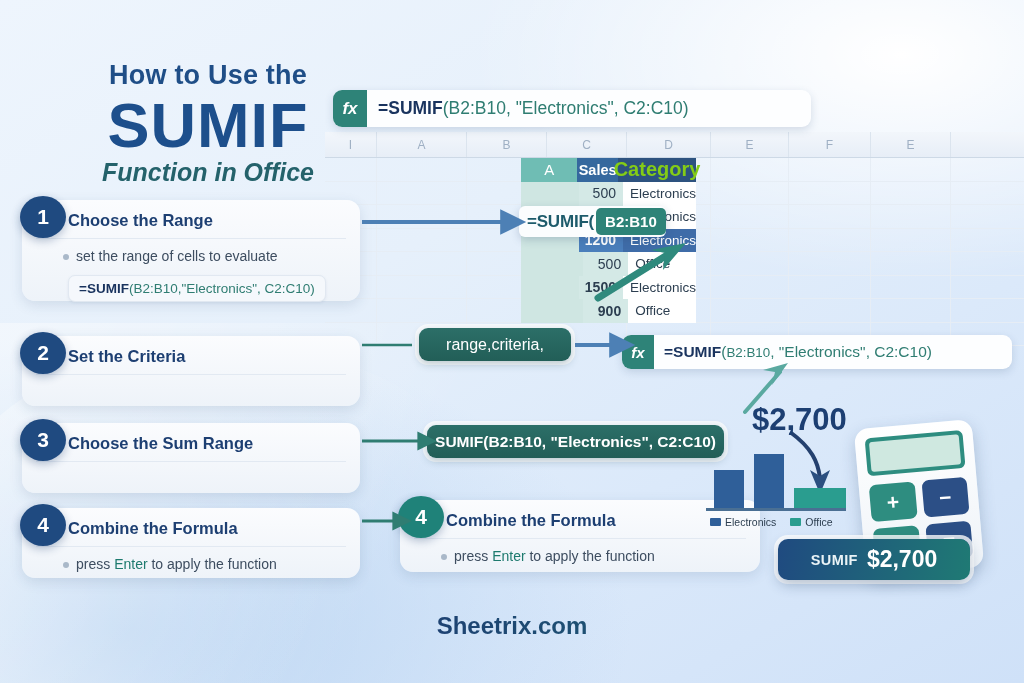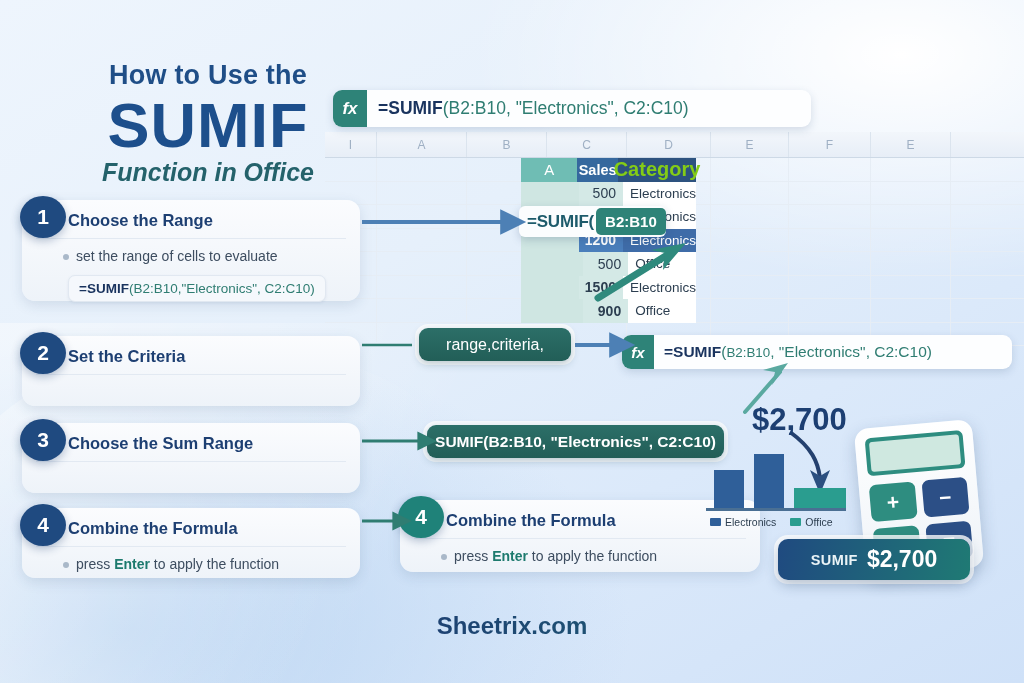--- a/index.html
+++ b/index.html
@@ -92,21 +92,21 @@
   .card-sub{font-size:14px;color:#3d4d60;padding:9px 14px 11px 46px;position:relative;margin-left:8px;}
   .bullet{position:absolute;left:33px;top:15px;width:6px;height:6px;border-radius:50%;background:#a9b8c9;}
   .num{position:absolute;left:-2px;top:-4px;width:46px;height:42px;border-radius:50%;
     background:#1f4a80;color:#fff;font-size:21px;font-weight:bold;
     display:flex;align-items:center;justify-content:center;
     box-shadow:0 3px 8px rgba(25,60,110,.3);}
   .num.teal{background:#1f8279;}
   .f-inline{display:inline-block;background:#f5f8fc;border:1px solid #e1e8f1;border-radius:7px;
     padding:5px 10px;font-size:13.5px;margin:0 14px 11px 46px;white-space:nowrap;
     box-shadow:0 1px 3px rgba(40,70,110,.08);}
-  .kw-enter{color:#1d7a6e;font-weight:bold;}
+  .kw-enter{color:#1d7a6e;font-weight:normal;}
 
   #card1{left:22px;top:200px;width:338px;height:101px;}
   #card2{left:22px;top:336px;width:338px;height:70px;}
   #card3{left:22px;top:423px;width:338px;height:70px;}
   #card4{left:22px;top:508px;width:338px;height:70px;}
   #card4b{left:400px;top:500px;width:360px;height:72px;}
 
   
   .pill{position:absolute;background:linear-gradient(#2c6f68,#225e57);color:#fff;
     border-radius:9px;display:flex;align-items:center;justify-content:center;

